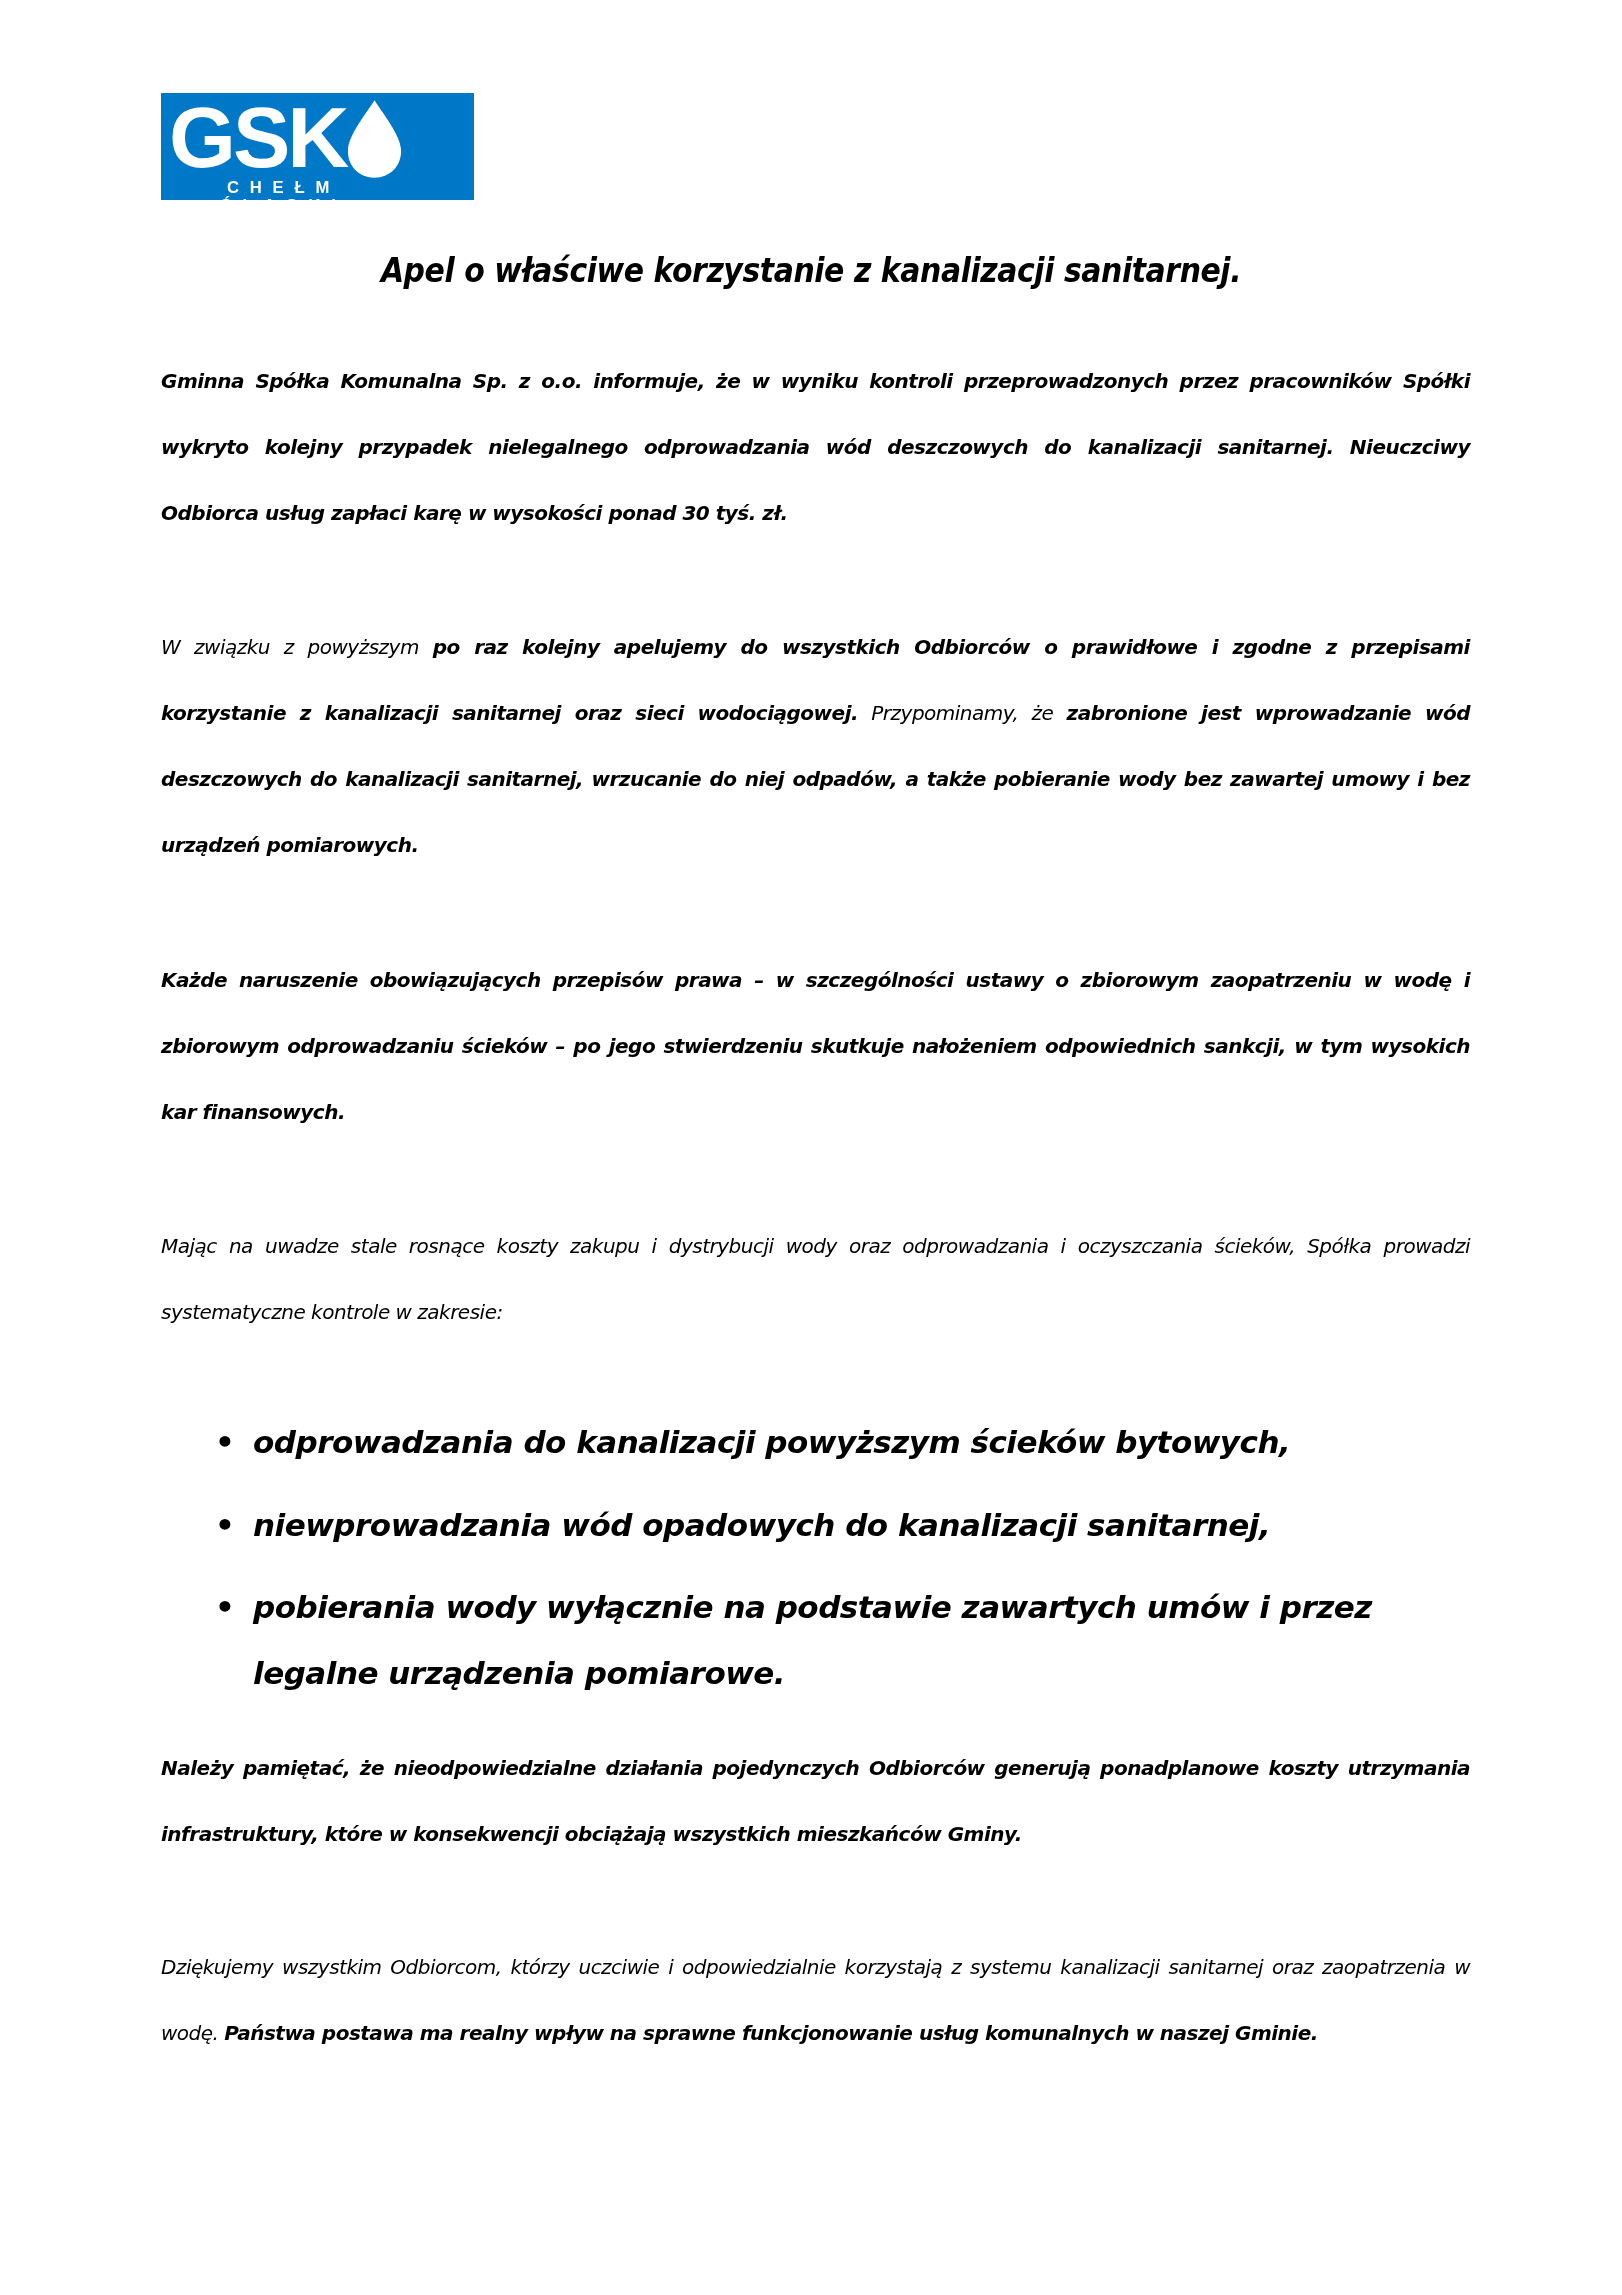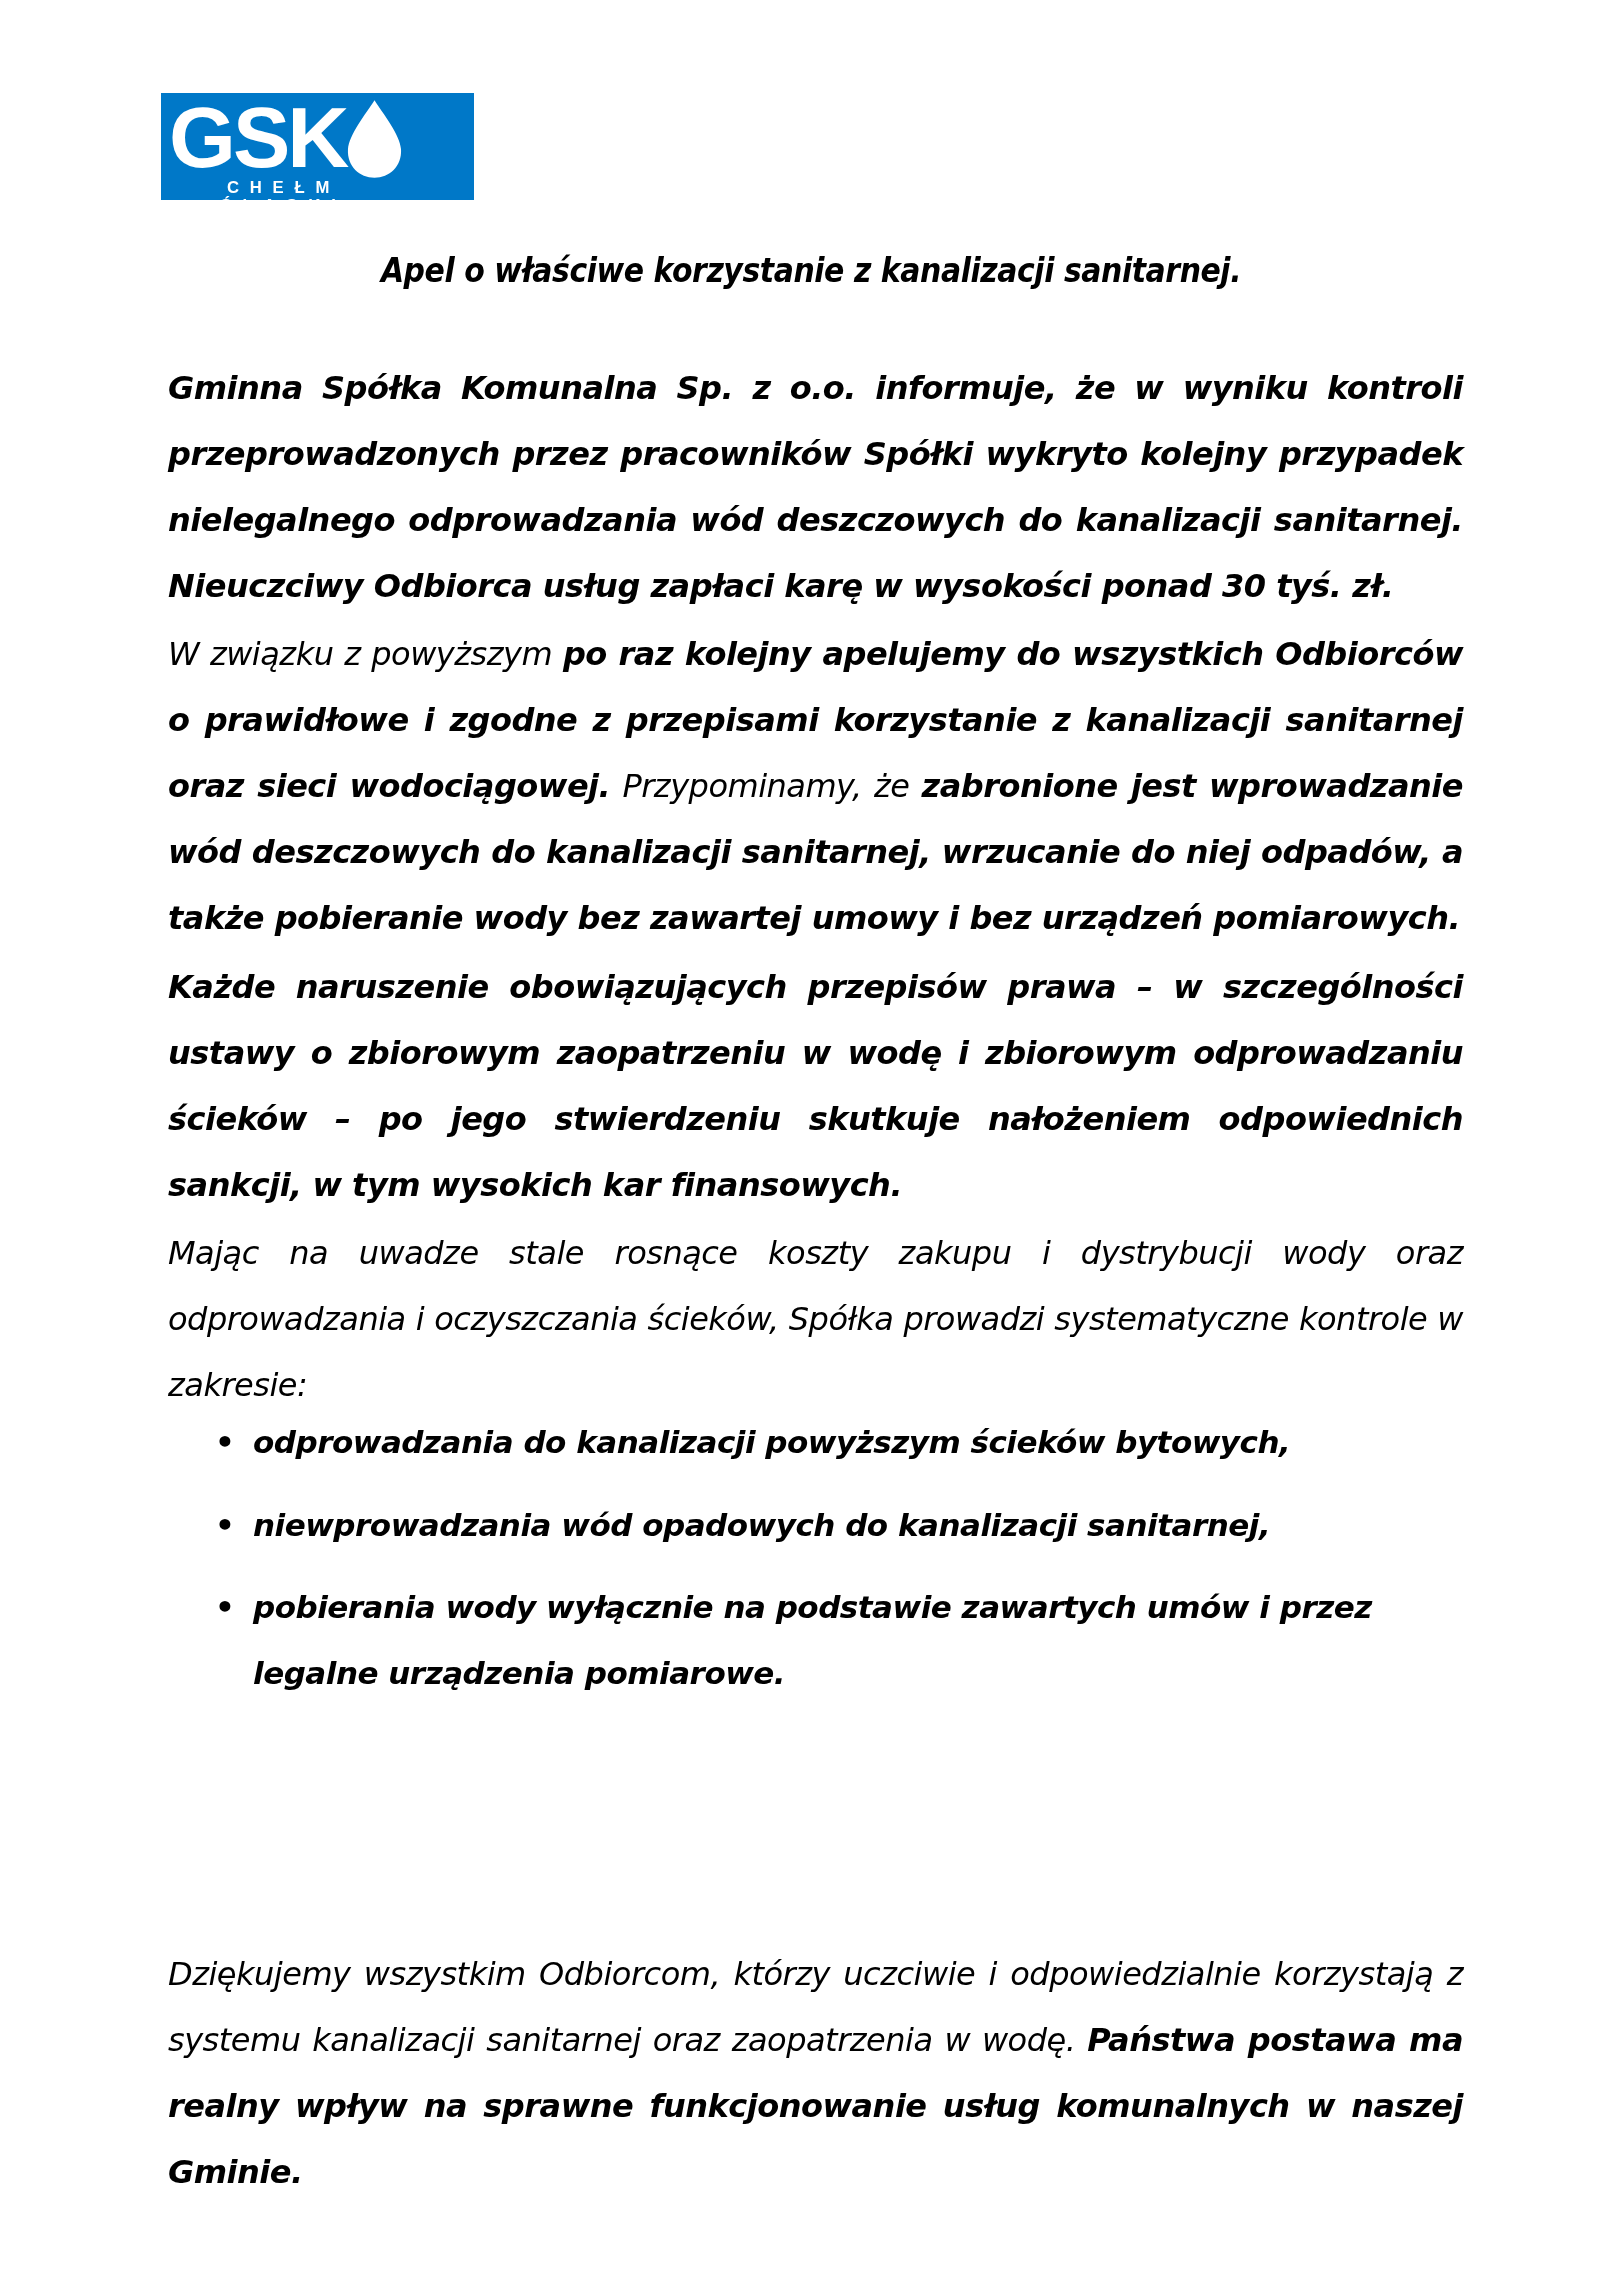--- a/index.html
+++ b/index.html
@@ -16,21 +16,21 @@
               font-family: "Liberation Sans", sans-serif; font-weight: bold; color: #fff;
               font-size: 16.7px; letter-spacing: 10.8px; line-height: 17.7px; }
 
   
   .title { position: absolute; left: 0; width: 1622px; top: 248px; text-align: center;
            font-size: 34px; line-height: 44px; font-style: italic; font-weight: bold;
            letter-spacing: -0.5px; transform: scaleX(0.88); transform-origin: center; }
 
   
   .body { position: absolute; left: 156px; width: 1319px; }
-  .p { margin: 12px; font-size: 32px; line-height: 66px; text-align: justify; font-style: italic;
+  .p { margin: 5px; font-size: 20px; line-height: 66px; text-align: justify; font-style: italic;
        letter-spacing: -0.5px; }
   .p .b { font-weight: bold; }
   .p .n { font-weight: normal; }
   .p.last-left { text-align-last: left; }
 
   .list { margin: 0; padding: 0; list-style: none; }
   .list li { position: relative; padding-left: 97px; font-size: 31px; line-height: 66px;
              font-style: italic; font-weight: bold; letter-spacing: -0.5px; margin-bottom: 16.7px; }
   .bullet { position: absolute; left: 59px; top: 0; font-style: normal; font-weight: bold; }
 </style>
@@ -66,19 +66,22 @@
   </div>
 
   <div class="body" style="top:1409px; width:1227px;">
     <ul class="list">
       <li><span class="bullet">•</span><span>odprowadzania do kanalizacji powyższym ścieków bytowych,</span></li>
       <li><span class="bullet">•</span><span>niewprowadzania wód opadowych do kanalizacji sanitarnej,</span></li>
       <li><span class="bullet">•</span><span>pobierania wody wyłącznie na podstawie zawartych umów i przez legalne urządzenia pomiarowe.</span></li>
     </ul>
   </div>
 
+  <div class="body" style="top:1730px;">
+    <p class="p last-left"><span class="b">Należy pamiętać, że nieodpowiedzialne działania pojedynczych Odbiorców generują ponadplanowe koszty utrzymania infrastruktury, które w konsekwencji obciążają wszystkich mieszkańców Gminy.</span></p>
+  </div>
 
   <div class="body" style="top:1929px;">
     <p class="p last-left"><span class="n">Dziękujemy wszystkim Odbiorcom, którzy uczciwie i odpowiedzialnie korzystają z systemu kanalizacji sanitarnej oraz zaopatrzenia w wodę. </span><span class="b">Państwa postawa ma realny wpływ na sprawne funkcjonowanie usług komunalnych w naszej Gminie.</span></p>
   </div>
 
 </div>
 
 
 </body></html>

